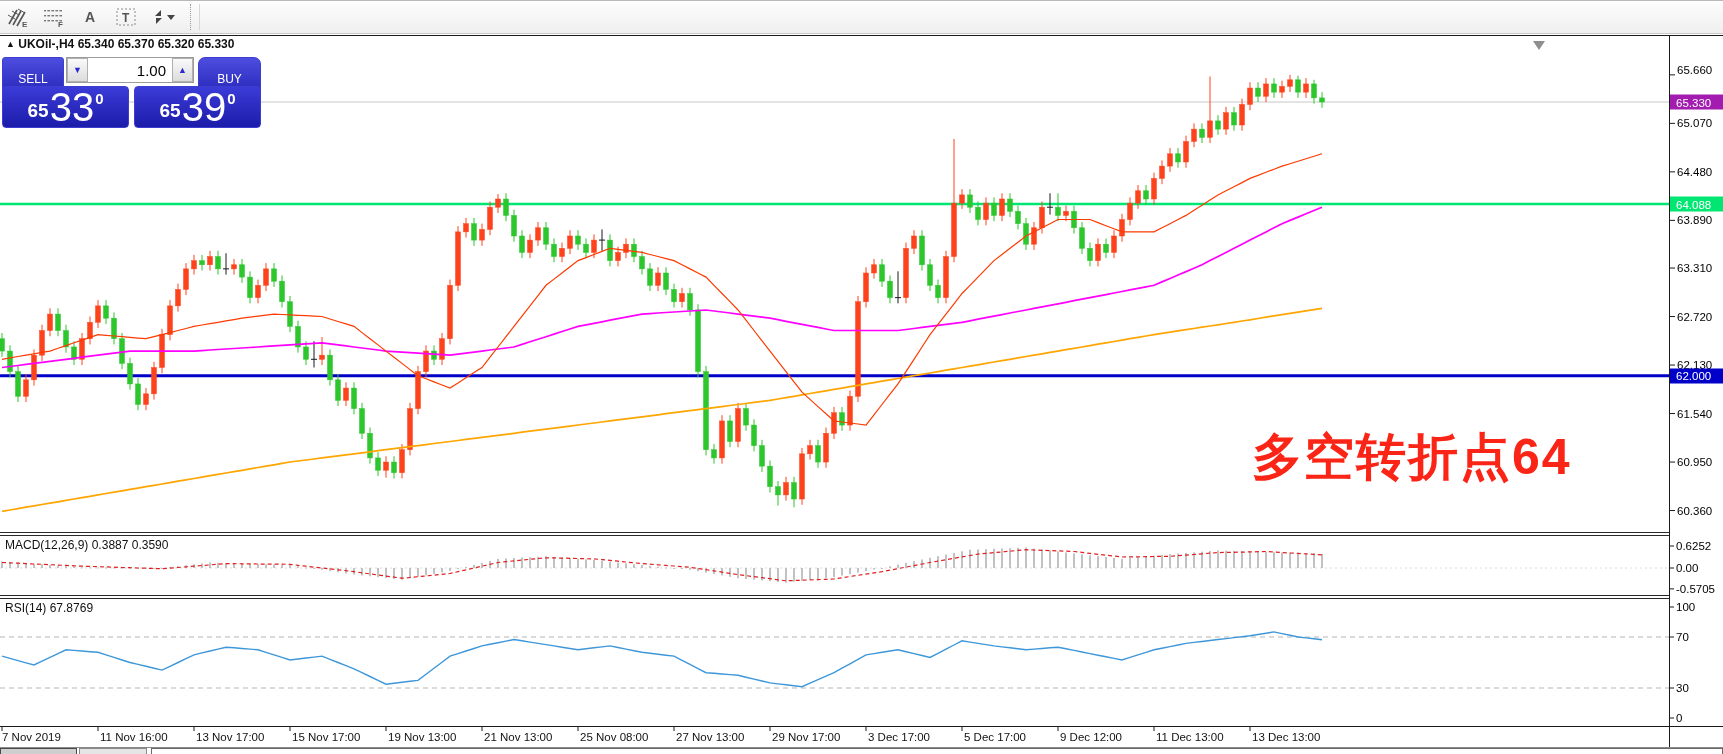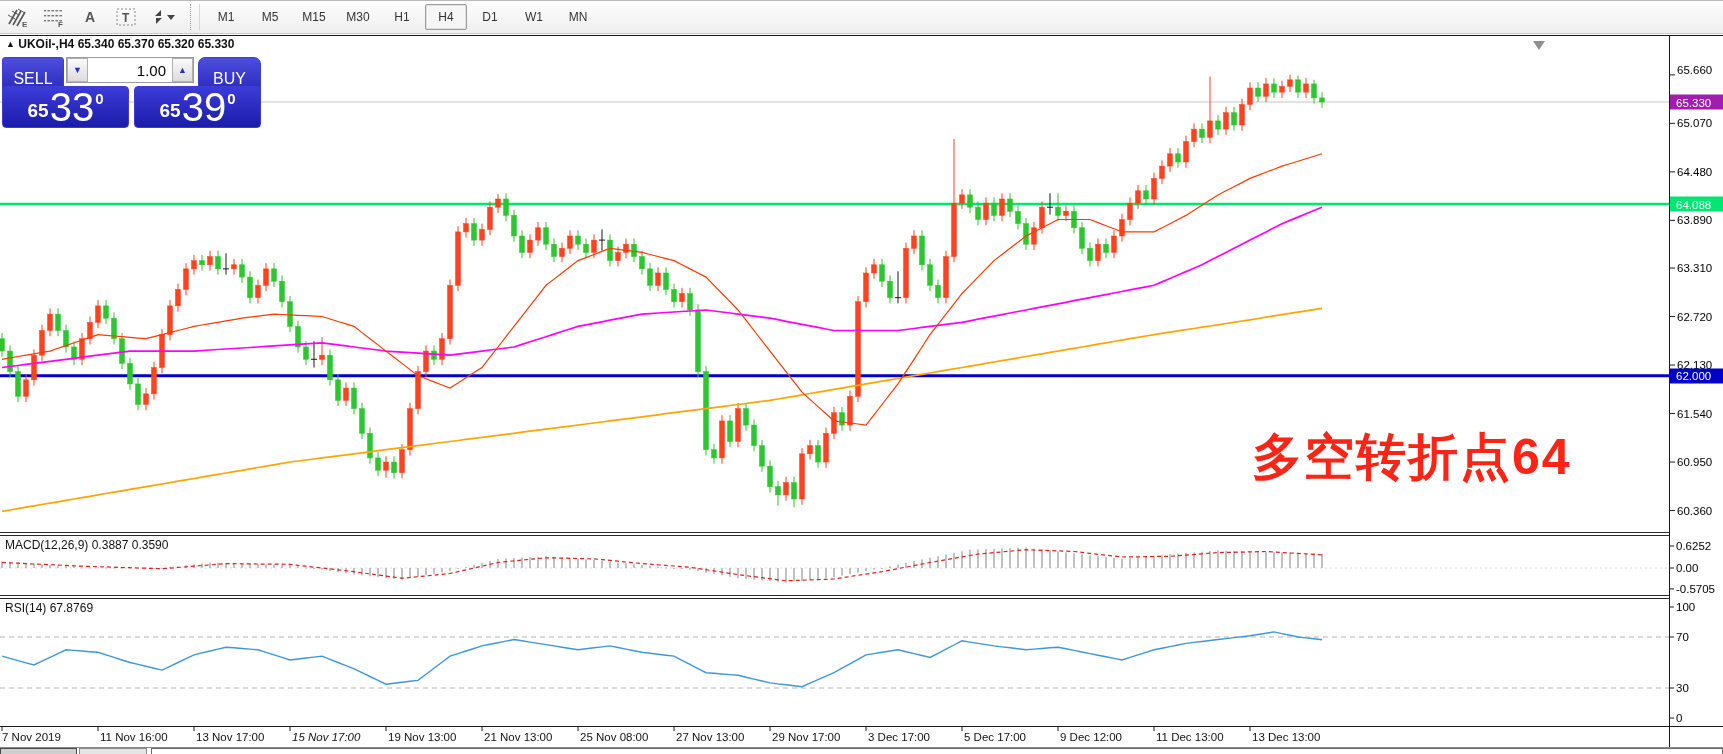--- a/index.html
+++ b/index.html
@@ -18,21 +18,21 @@
   #macd-label{left:5px;top:538px;font-size:12px;color:#111;}
   #rsi-label{left:5px;top:601px;font-size:12px;color:#111;}
   #annotation{left:1204px;top:424px;font-size:50px;font-weight:700;color:#fb2517;letter-spacing:2px;font-family:"Liberation Sans",sans-serif;white-space:nowrap;margin-left:48px;}
   
   .ax-label{left:1677px;width:46px;font-size:11.5px;color:#000;transform:translateY(-50%);white-space:nowrap;}
   .ax-badge{left:1670px;width:53px;height:15px;font-size:11.5px;color:#fff;display:flex;align-items:center;padding-left:6px;box-sizing:border-box;transform:translateY(-50%);}
   .dt-label{top:731px;font-size:11.5px;color:#111;white-space:nowrap;}
   .ind-label{left:1676px;font-size:11.5px;color:#000;transform:translateY(-50%);white-space:nowrap;}
   
   #trade-panel{left:2px;top:57px;width:259px;height:71px;}
-  .tp-btn{position:absolute;height:43px;top:0;background:linear-gradient(#4d4de0,#2121b2);border:1px solid #3d3dcf;border-radius:3px;color:#fff;font-size:16px;display:flex;align-items:center;justify-content:center;box-sizing:border-box;}
+  .tp-btn{position:absolute;height:43px;top:0;background:linear-gradient(#4d4de0,#2121b2);border:1px solid #3d3dcf;border-radius:3px;color:#fff;font-size:12px;display:flex;align-items:center;justify-content:center;box-sizing:border-box;}
   #spinner{position:absolute;left:64px;top:0;width:128px;height:26px;border:1px solid #9c9c9c;background:#fff;box-sizing:border-box;display:flex;}
   .sp-btn{width:21px;height:100%;background:linear-gradient(#fafafa,#dcdcdc);border:1px solid #b0b0b0;box-sizing:border-box;display:flex;align-items:center;justify-content:center;font-size:9px;color:#2a2ad0;}
   #vol-input{flex:1;border:none;outline:none;text-align:right;font-size:15px;padding:0 6px 0 0;font-family:"Liberation Sans",sans-serif;min-width:0;}
   .quote-box{position:absolute;top:29px;width:127px;height:42px;background:linear-gradient(#3b3bd8,#1c1caa);border:1px solid #3d3dcf;border-radius:4px;color:#fff;display:flex;align-items:center;justify-content:center;box-sizing:border-box;}
   .q-small{font-size:19px;font-weight:bold;align-self:flex-end;margin-bottom:5px;}
   .q-big{font-size:40px;line-height:38px;margin:0 1px;}
   .q-sup{font-size:15px;font-weight:bold;align-self:flex-start;margin-top:3px;}
   
   #end-marker{left:1533px;top:41px;width:0;height:0;border-left:6px solid transparent;border-right:6px solid transparent;border-top:9px solid #8f8f8f;}
   .tab{position:absolute;top:748px;height:10px;box-sizing:border-box;}
@@ -78,31 +78,20 @@
   <span class="tb-icon">
     <svg width="30" height="22" viewBox="0 0 30 22">
       <g fill="#444">
         <path d="M8 10 L14 4 L14 10 Z"></path>
         <path d="M9 12 L15 12 L9 18 Z"></path>
         <path d="M20 9 L28 9 L24 14 Z"></path>
       </g>
     </svg>
   </span>
   <span class="tb-sep"></span>
-  <span id="tf-buttons" style="display: flex;">
-      <span class="tf-btn">M1</span>
-      <span class="tf-btn">M5</span>
-      <span class="tf-btn">M15</span>
-      <span class="tf-btn">M30</span>
-      <span class="tf-btn">H1</span>
-      <span class="tf-btn active">H4</span>
-      <span class="tf-btn">D1</span>
-      <span class="tf-btn">W1</span>
-      <span class="tf-btn">MN</span>
-    </span>
 </div>
 
 <div id="symbol-line" class="abs">
   <span class="mk">▲</span>
   <span>UKOil-,H4</span>
   <span>65.340 65.370 65.320 65.330</span>
 </div>
 
 <svg id="plot" class="abs" style="left:0;top:0;" width="1723" height="754">
     <line x1="0" y1="102" x2="1669" y2="102" stroke="#c8c8c8" stroke-width="1"></line>
@@ -694,21 +683,21 @@
     <div class="abs ax-label" style="top: 462.036px;">60.950</div>
     <div class="abs ax-label" style="top: 510.534px;">60.360</div>
     <div class="abs ax-badge" style="top: 102px; background: #a21caf;">65.330</div>
     <div class="abs ax-badge" style="top: 204.092px; background: rgb(0, 230, 115);">64.088</div>
     <div class="abs ax-badge" style="top: 375.726px; background: rgb(0, 0, 200);">62.000</div>
   </div>
 <div id="time-axis">
     <div class="abs dt-label" style="left: 2px;">7 Nov 2019</div>
     <div class="abs dt-label" style="left: 100px;">11 Nov 16:00</div>
     <div class="abs dt-label" style="left: 196px;">13 Nov 17:00</div>
-    <div class="abs dt-label" style="left: 292px; font-style: italic;">15 Nov 17:00</div>
+    <div class="abs dt-label" style="left: 292px;">15 Nov 17:00</div>
     <div class="abs dt-label" style="left: 388px;">19 Nov 13:00</div>
     <div class="abs dt-label" style="left: 484px;">21 Nov 13:00</div>
     <div class="abs dt-label" style="left: 580px;">25 Nov 08:00</div>
     <div class="abs dt-label" style="left: 676px;">27 Nov 13:00</div>
     <div class="abs dt-label" style="left: 772px;">29 Nov 17:00</div>
     <div class="abs dt-label" style="left: 868px;">3 Dec 17:00</div>
     <div class="abs dt-label" style="left: 964px;">5 Dec 17:00</div>
     <div class="abs dt-label" style="left: 1060px;">9 Dec 12:00</div>
     <div class="abs dt-label" style="left: 1156px;">11 Dec 13:00</div>
     <div class="abs dt-label" style="left: 1252px;">13 Dec 13:00</div>

